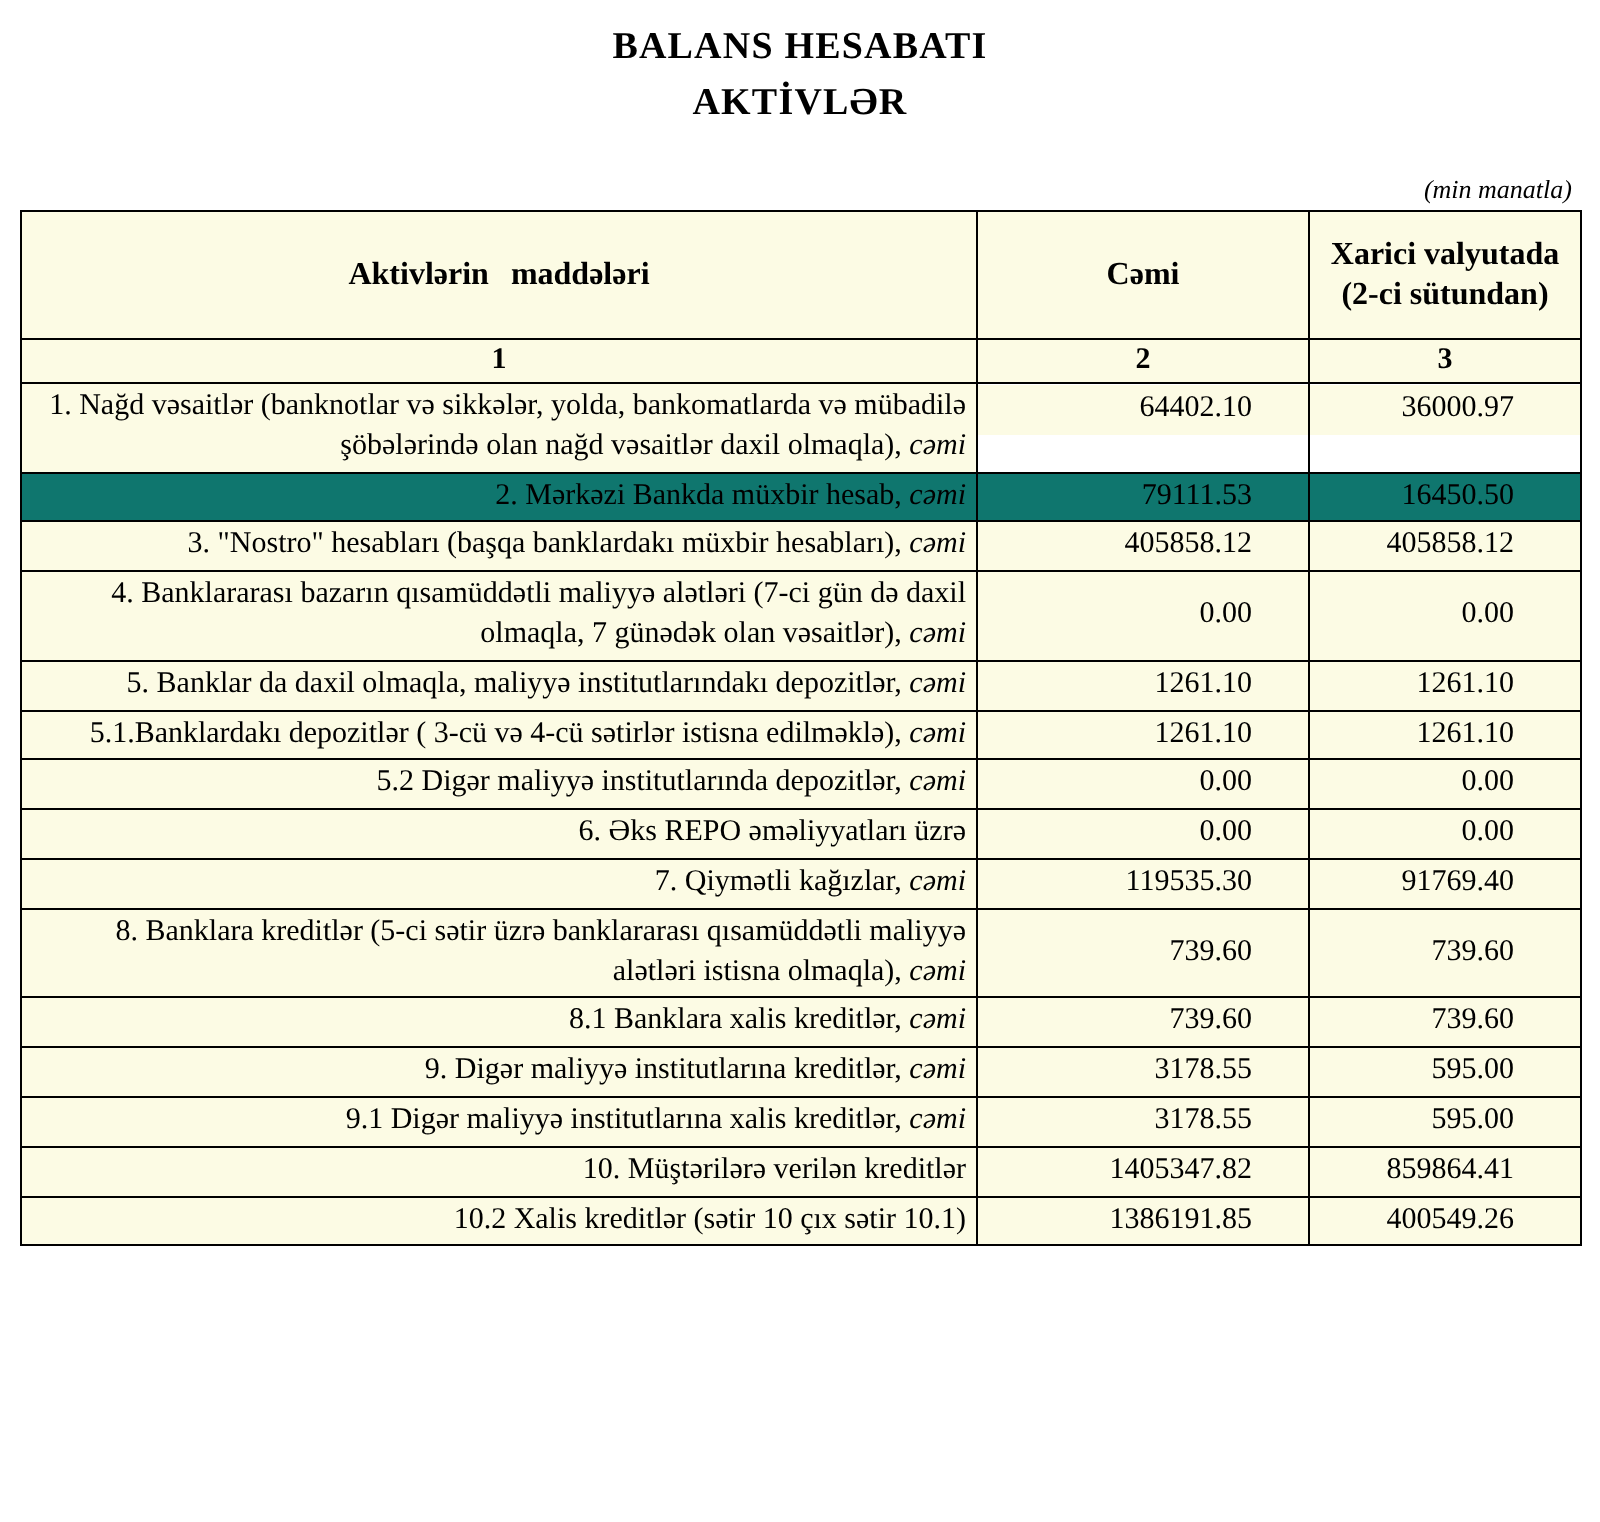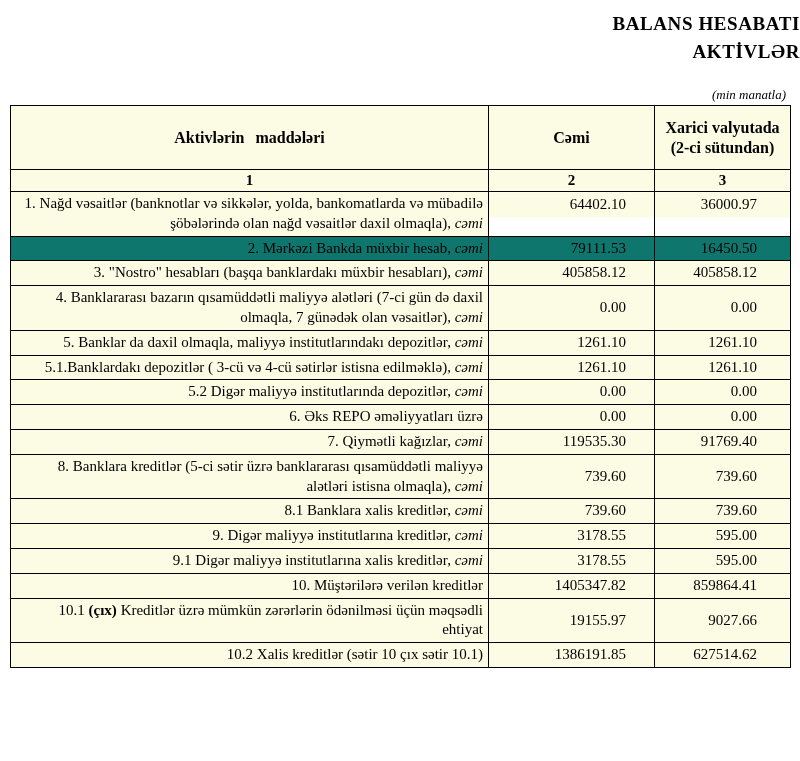--- a/index.html
+++ b/index.html
@@ -5,21 +5,21 @@
   :root { --cell-bg: #FCFBE4; --border: #000; }
   * { box-sizing: border-box; }
   html, body { margin: 0; padding: 0; }
   body {
     width: 800px;
     background: #fff;
     color: #000;
     font-family: "Liberation Serif", "DejaVu Serif", serif;
   }
   .title {
-    text-align: right;
+    text-align: center;
     font-weight: bold;
     font-size: 19px;
     letter-spacing: 0.6px;
     margin-top: 10px;
     line-height: 1.45;
   }
   .unit-note {
     text-align: right;
     font-style: italic;
     font-size: 13px;
@@ -165,25 +165,20 @@
           <td class="label-cell"><span>9.1 Digər maliyyə institutlarına xalis kreditlər, </span><span class="it">cəmi</span></td>
           <td class="num-cell c2">3178.55</td>
           <td class="num-cell c3">595.00</td>
         </tr>
         <tr>
           <td class="label-cell"><span>10. Müştərilərə verilən kreditlər</span></td>
           <td class="num-cell c2">1405347.82</td>
           <td class="num-cell c3">859864.41</td>
         </tr>
         <tr>
-          <td class="label-cell"><span>10.1 </span><span class="bd">(çıx)</span><span> Kreditlər üzrə mümkün zərərlərin ödənilməsi üçün məqsədli ehtiyat</span></td>
-          <td class="num-cell c2">19155.97</td>
-          <td class="num-cell c3">9027.66</td>
-        </tr>
-        <tr>
           <td class="label-cell"><span>10.2 Xalis kreditlər (sətir 10 çıx sətir 10.1)</span></td>
           <td class="num-cell c2">1386191.85</td>
-          <td class="num-cell c3">627514.62</td>
+          <td class="num-cell c3">400549.26</td>
         </tr>
       </tbody>
   </table>
 
 </div>
 
 </body></html>

